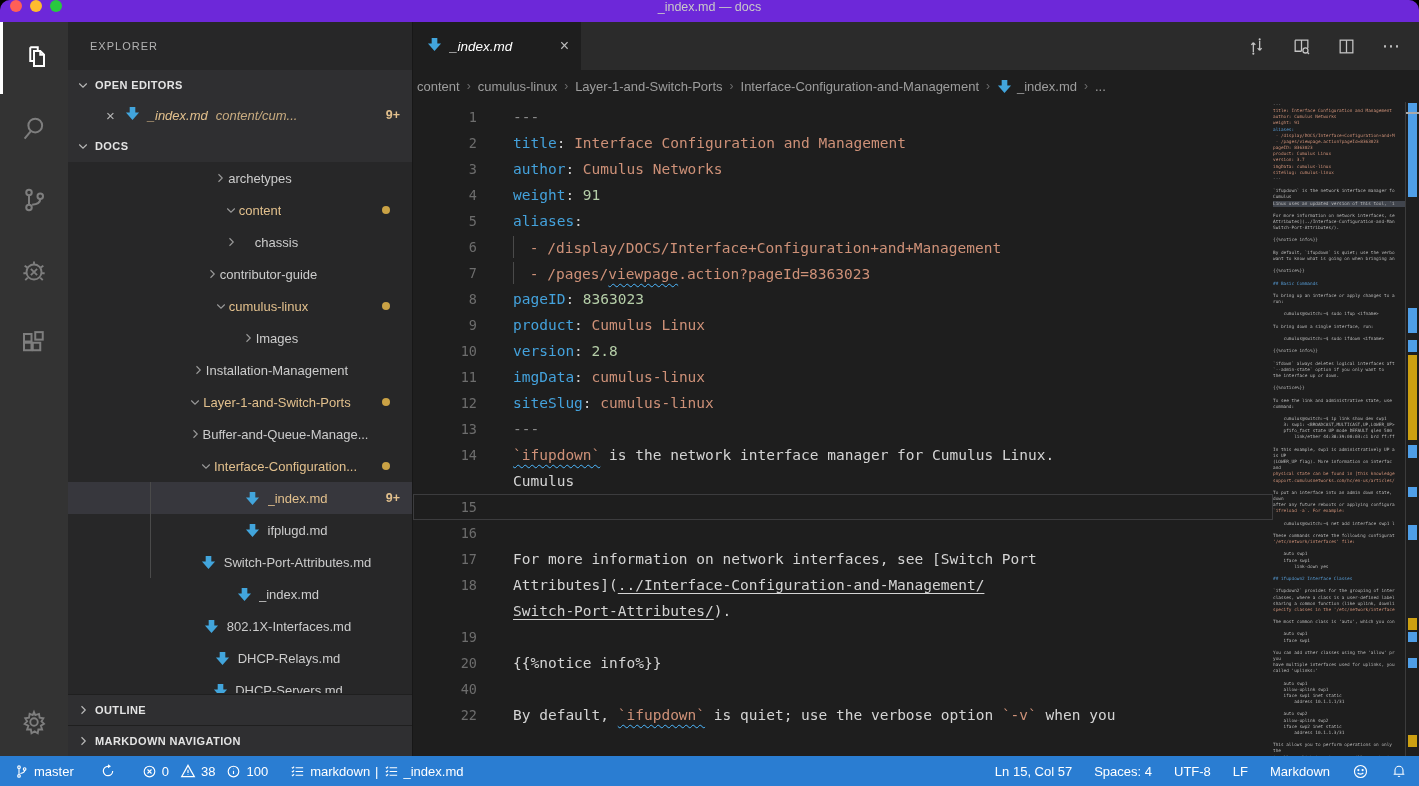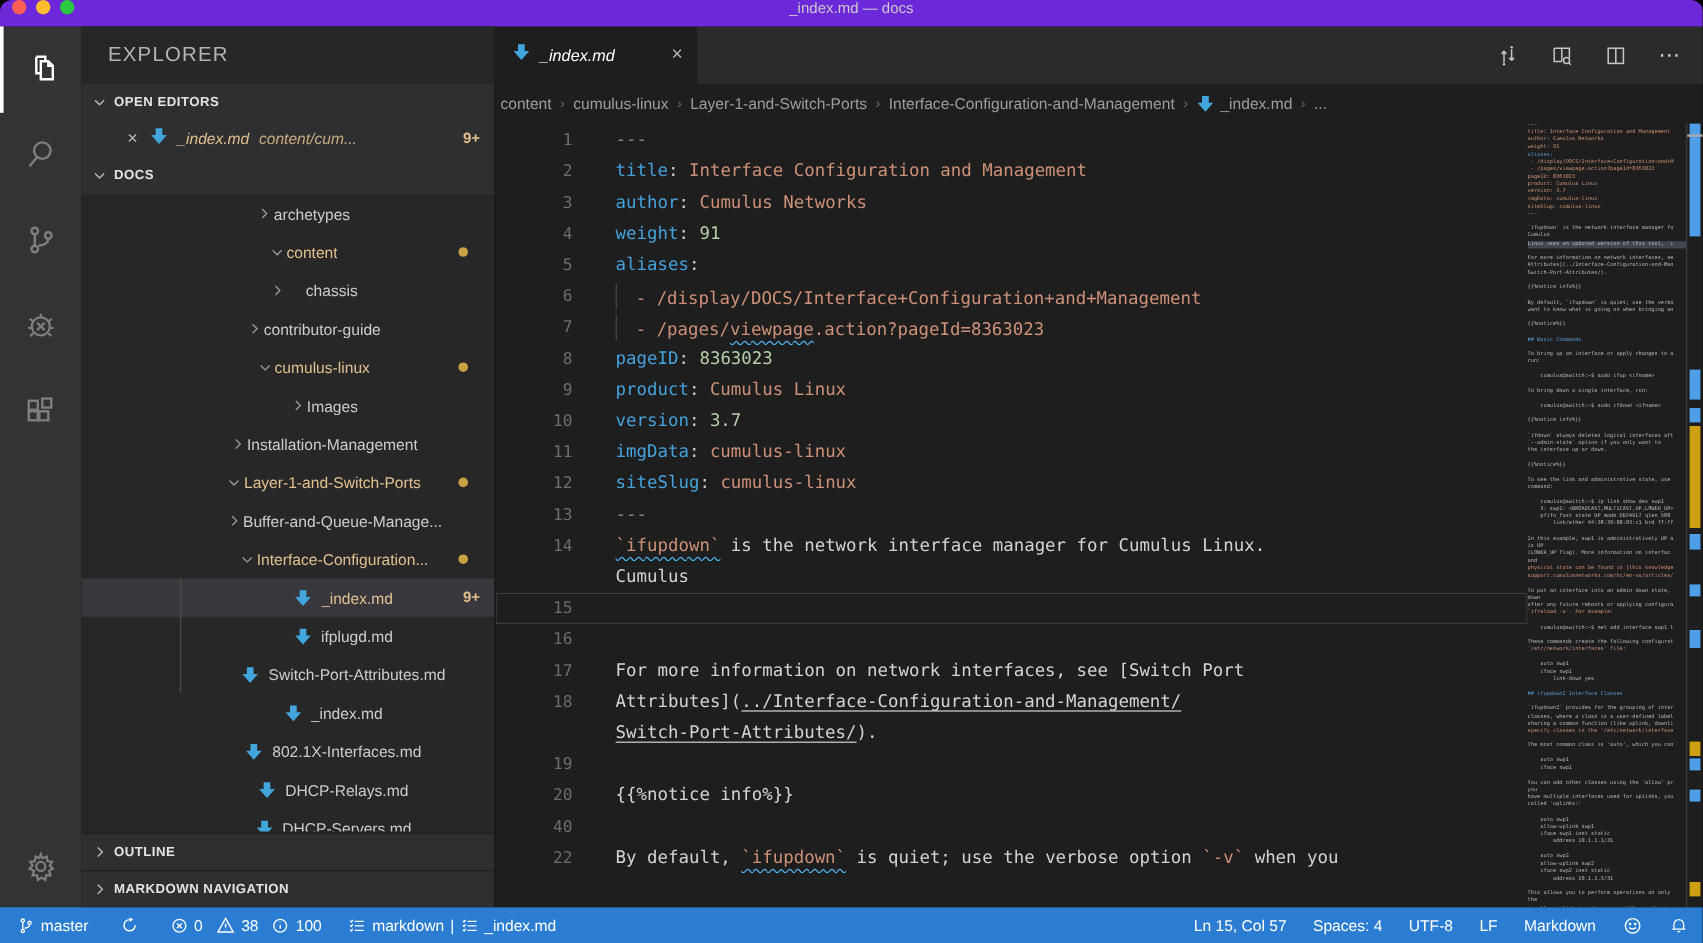--- a/index.html
+++ b/index.html
@@ -21,21 +21,21 @@
   
   .activitybar { width:68px; background:#333333; display:flex; flex-direction:column; align-items:center; flex:0 0 auto; }
   .actitem { width:68px; height:72px; display:flex; align-items:center; justify-content:center; position:relative; color:#7e7e7e; cursor:pointer; }
   .actitem svg { stroke:#7e7e7e; }
   .actitem.active svg { stroke:#ffffff; }
   .actitem.active::before { content:""; position:absolute; left:0; top:0; bottom:0; width:2.5px; background:#ffffff; }
   .actspacer { flex:1; }
 
   
   .sidebar { width:344px; background:#272728; flex:0 0 auto; display:flex; flex-direction:column; overflow:hidden; position:relative; }
-  .sbtitle { height:48px; line-height:48px; padding-left:22px; font-size:17px; letter-spacing:1px; color:#b3b3b3; }
+  .sbtitle { height:48px; line-height:48px; padding-left:22px; font-size:11px; letter-spacing:1px; color:#b3b3b3; }
   .secthead { height:30px; display:flex; align-items:center; background:#2f2f31; color:#e4e4e4; font-size:11px; font-weight:bold; letter-spacing:.4px; cursor:pointer; }
   .secthead .chev { margin:0 6px 0 9px; display:flex; }
   .oe-row { height:30px; background:#2f2f31; display:flex; align-items:center; font-size:13px; }
   .oe-close { color:#b6b6b6; font-size:15px; margin:0 10px 0 38px; cursor:pointer; }
   .oe-name { color:#e2c08d; font-style:italic; margin-left:8px; }
   .oe-path { color:#e2c08d; font-style:italic; opacity:.85; margin-left:8px; flex:1 1 auto; overflow:hidden; white-space:nowrap; }
   .oe-badge { color:#e2c08d; font-weight:bold; font-size:12.5px; margin-right:12px; }
   .docs-head { height:32px; }
   .tree { height:531px; overflow:hidden; position:relative; }
   .trow { height:32px; display:flex; align-items:center; font-size:13px; color:#cccccc; cursor:pointer; position:relative;justify-content:center; }
@@ -466,21 +466,21 @@
             <div class="line">
               <span class="gut">8</span>
               <span class="ltxt"><span class="key">pageID</span><span class="pun">: </span><span class="num">8363023</span></span>
             </div>
             <div class="line">
               <span class="gut">9</span>
               <span class="ltxt"><span class="key">product</span><span class="pun">: </span><span class="str">Cumulus Linux</span></span>
             </div>
             <div class="line">
               <span class="gut">10</span>
-              <span class="ltxt"><span class="key">version</span><span class="pun">: </span><span class="num">3.7</span></span>
+              <span class="ltxt"><span class="key">version</span><span class="pun">: </span><span class="num">2.8</span></span>
             </div>
             <div class="line">
               <span class="gut">11</span>
               <span class="ltxt"><span class="key">imgData</span><span class="pun">: </span><span class="str">cumulus-linux</span></span>
             </div>
             <div class="line">
               <span class="gut">12</span>
               <span class="ltxt"><span class="key">siteSlug</span><span class="pun">: </span><span class="str">cumulus-linux</span></span>
             </div>
             <div class="line">

